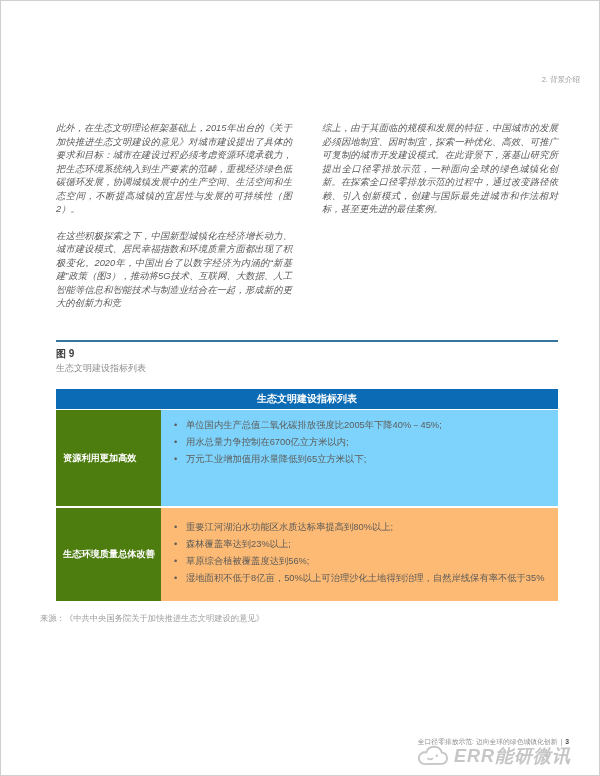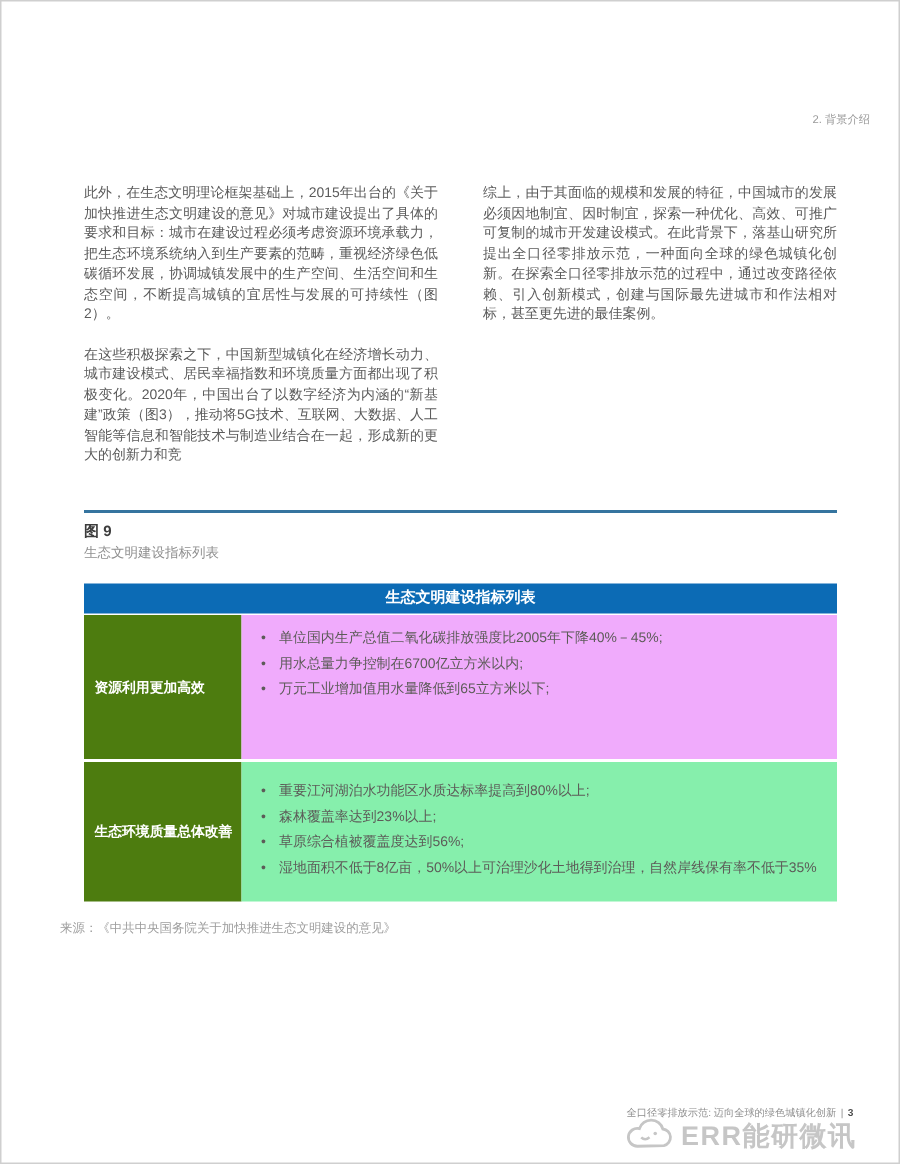--- a/index.html
+++ b/index.html
@@ -21,20 +21,21 @@
     color: #9a9a9a;
     margin-top: 48px;
   }
   .columns {
     position: absolute;
     top: 121px;
     left: 55px;
     width: 502px;
     display: flex;
     gap: 30px;
+    font-style: italic;
   }
   .col {
     width: 243.5px;
     font-size: 9.3px;
     line-height: 13.5px;
     color: #5a5a5a;
     text-align: justify;
   }
   .col p { margin: 0 0 13px 0; }
 
@@ -90,22 +91,22 @@
     align-items: center;
     padding-left: 7px;
     white-space: nowrap;
     overflow: hidden;
   }
   .row-content {
     flex: 1;
     padding: 7px 14px 0 12px;
     overflow: hidden;
   }
-  .row1 .row-content { background: #f0abfc; }
-  .row2 .row-content { background: #86efac; padding-top: 11px; }
+  .row1 .row-content { background: #7dd3fc; }
+  .row2 .row-content { background: #fdba74; padding-top: 11px; }
   ul.bullets { list-style: none; margin: 0; padding: 0; }
   ul.bullets li {
     position: relative;
     padding-left: 13px;
     font-size: 9.3px;
     line-height: 17px;
     color: #5c5b58;
     white-space: nowrap;
   }
   ul.bullets li::before {
@@ -132,27 +133,28 @@
     white-space: nowrap;
   }
   .footer-line .sep { margin: 0 3px; }
   .footer-line b { color: #4a4a4a; font-weight: bold; }
 
   .watermark {
     position: absolute;
     top: 743px;
     right: 28px;
     display: flex;
-    align-items: center;
+    align-items: flex-start;
     gap: 4px;
     color: #c6c6c6;
     font-size: 18px;
     font-weight: bold;
     letter-spacing: 1px;
     white-space: nowrap;
+    font-style: italic;
   }
   .watermark svg { display: block; }
 </style>
 </head>
 <body>
 
 <div class="page">
 
   <div class="page-header">2. 背景介绍</div>
 

